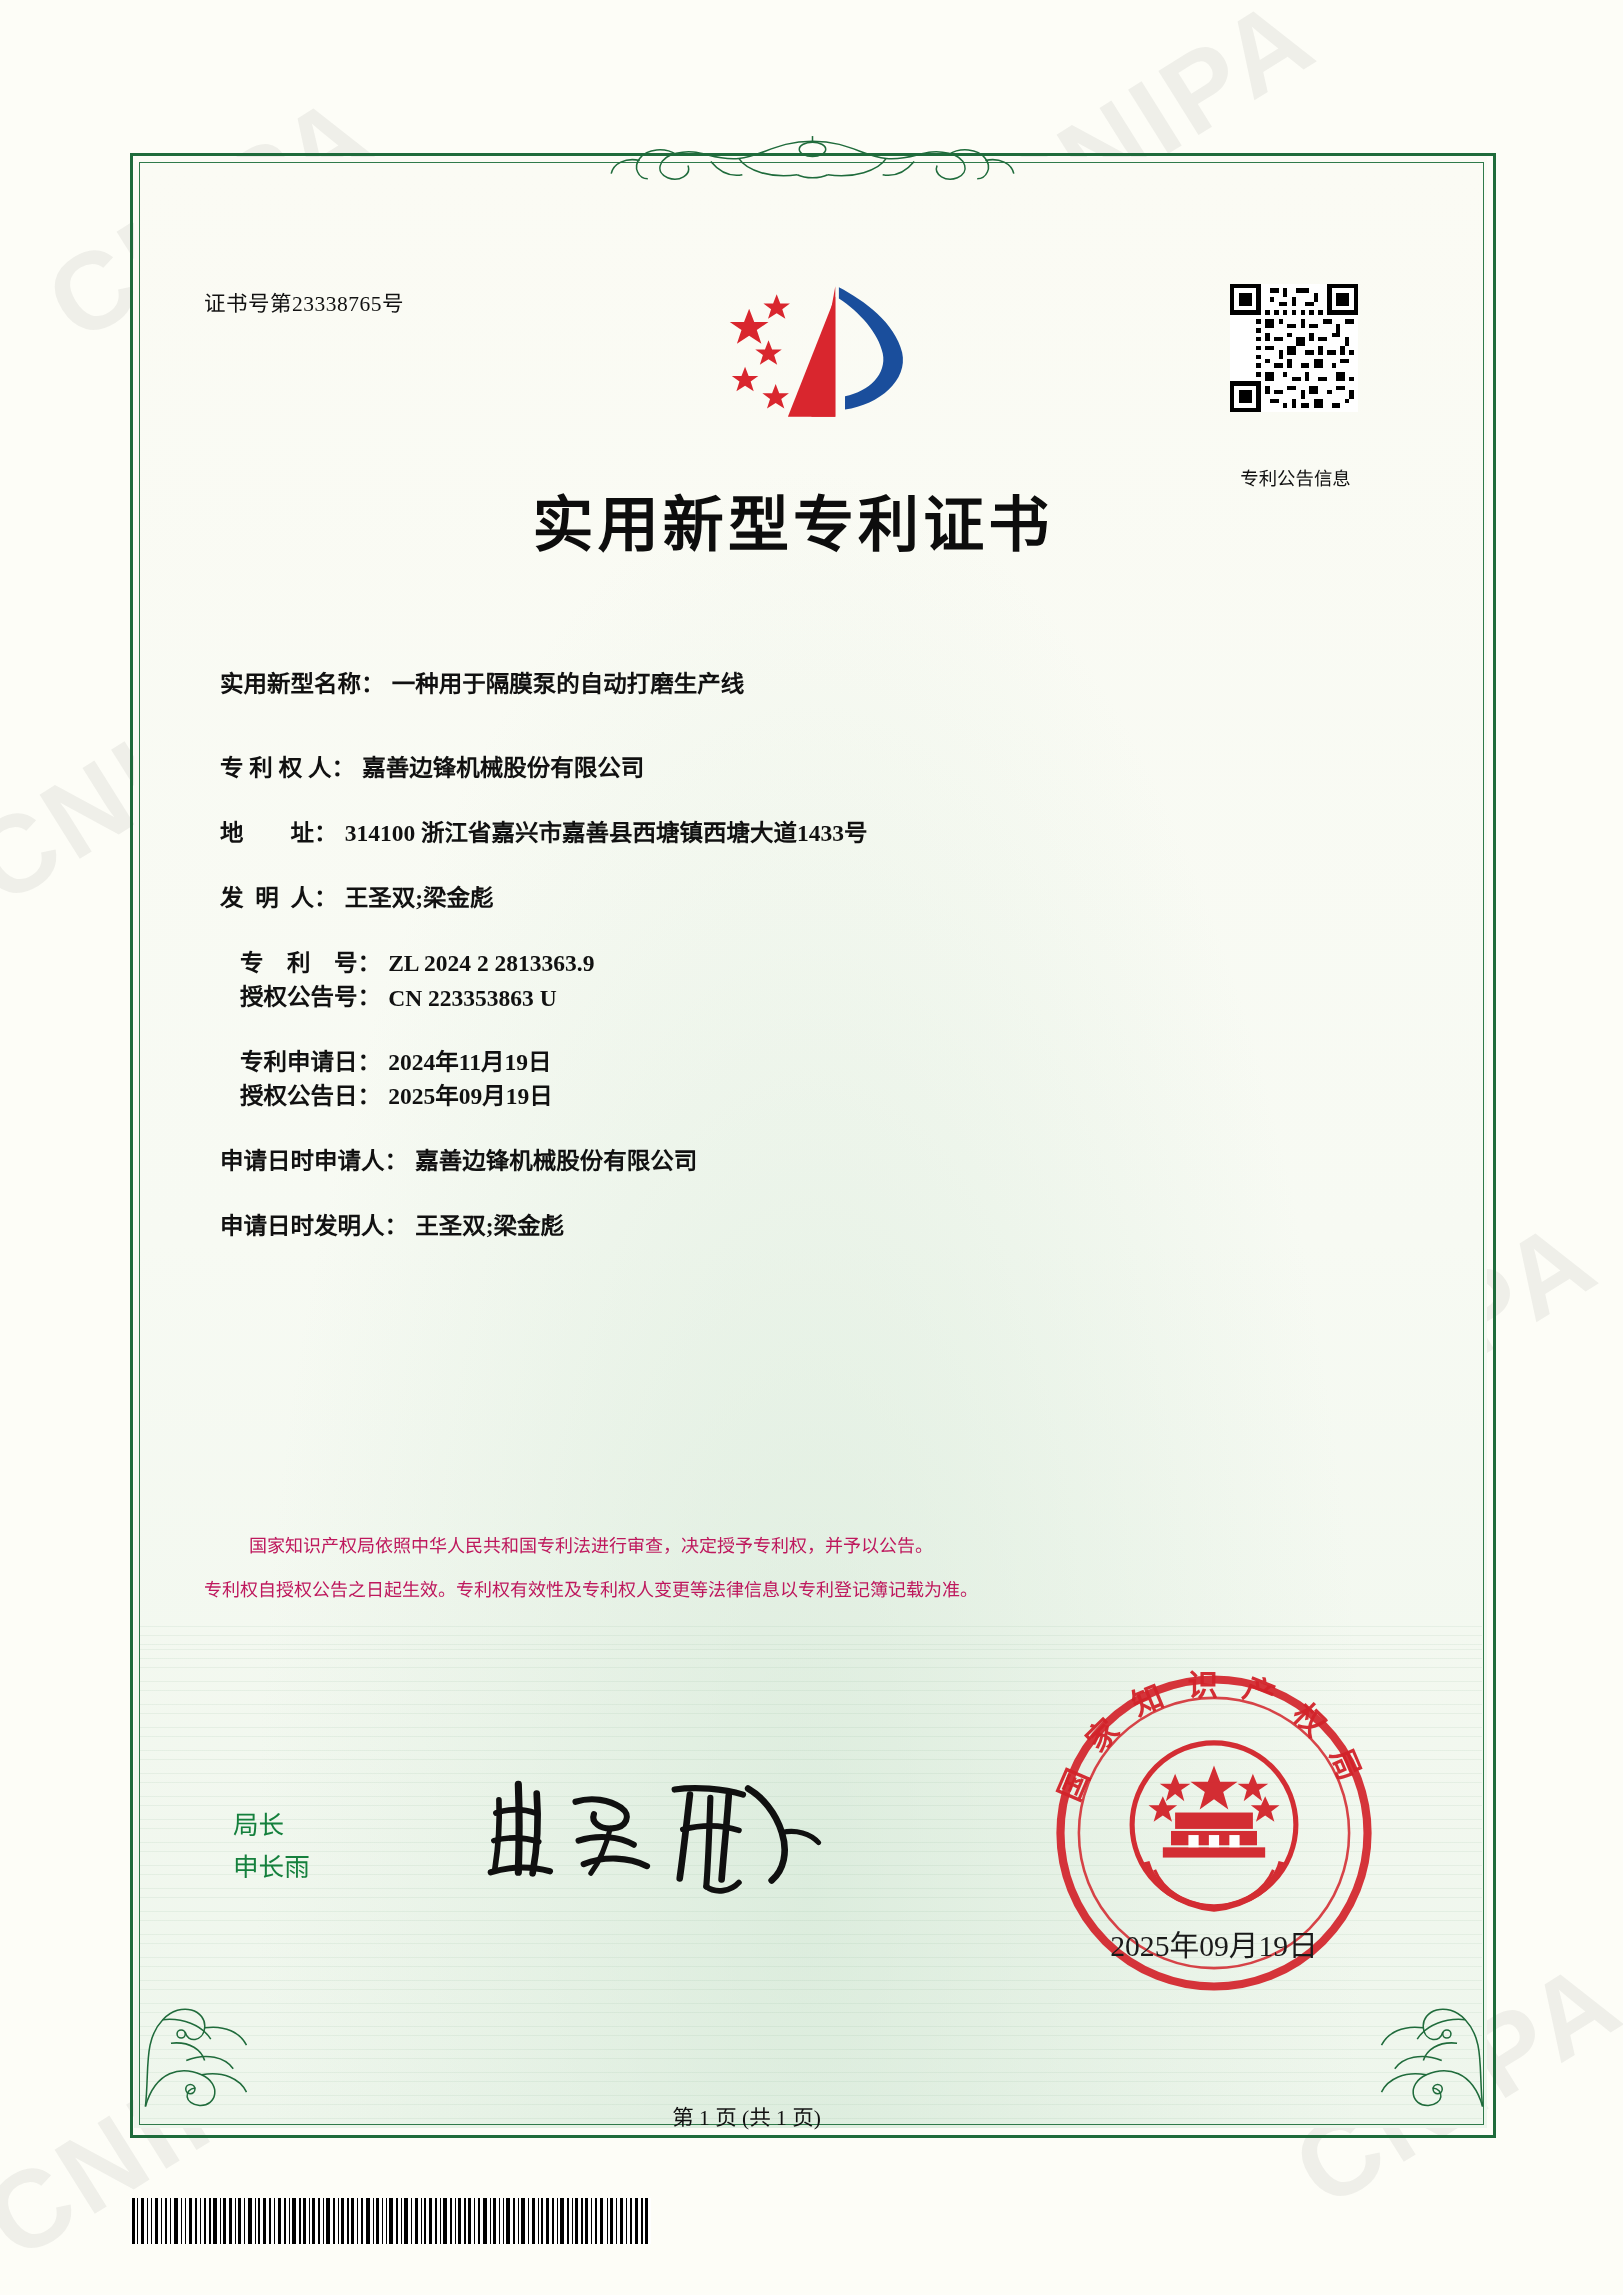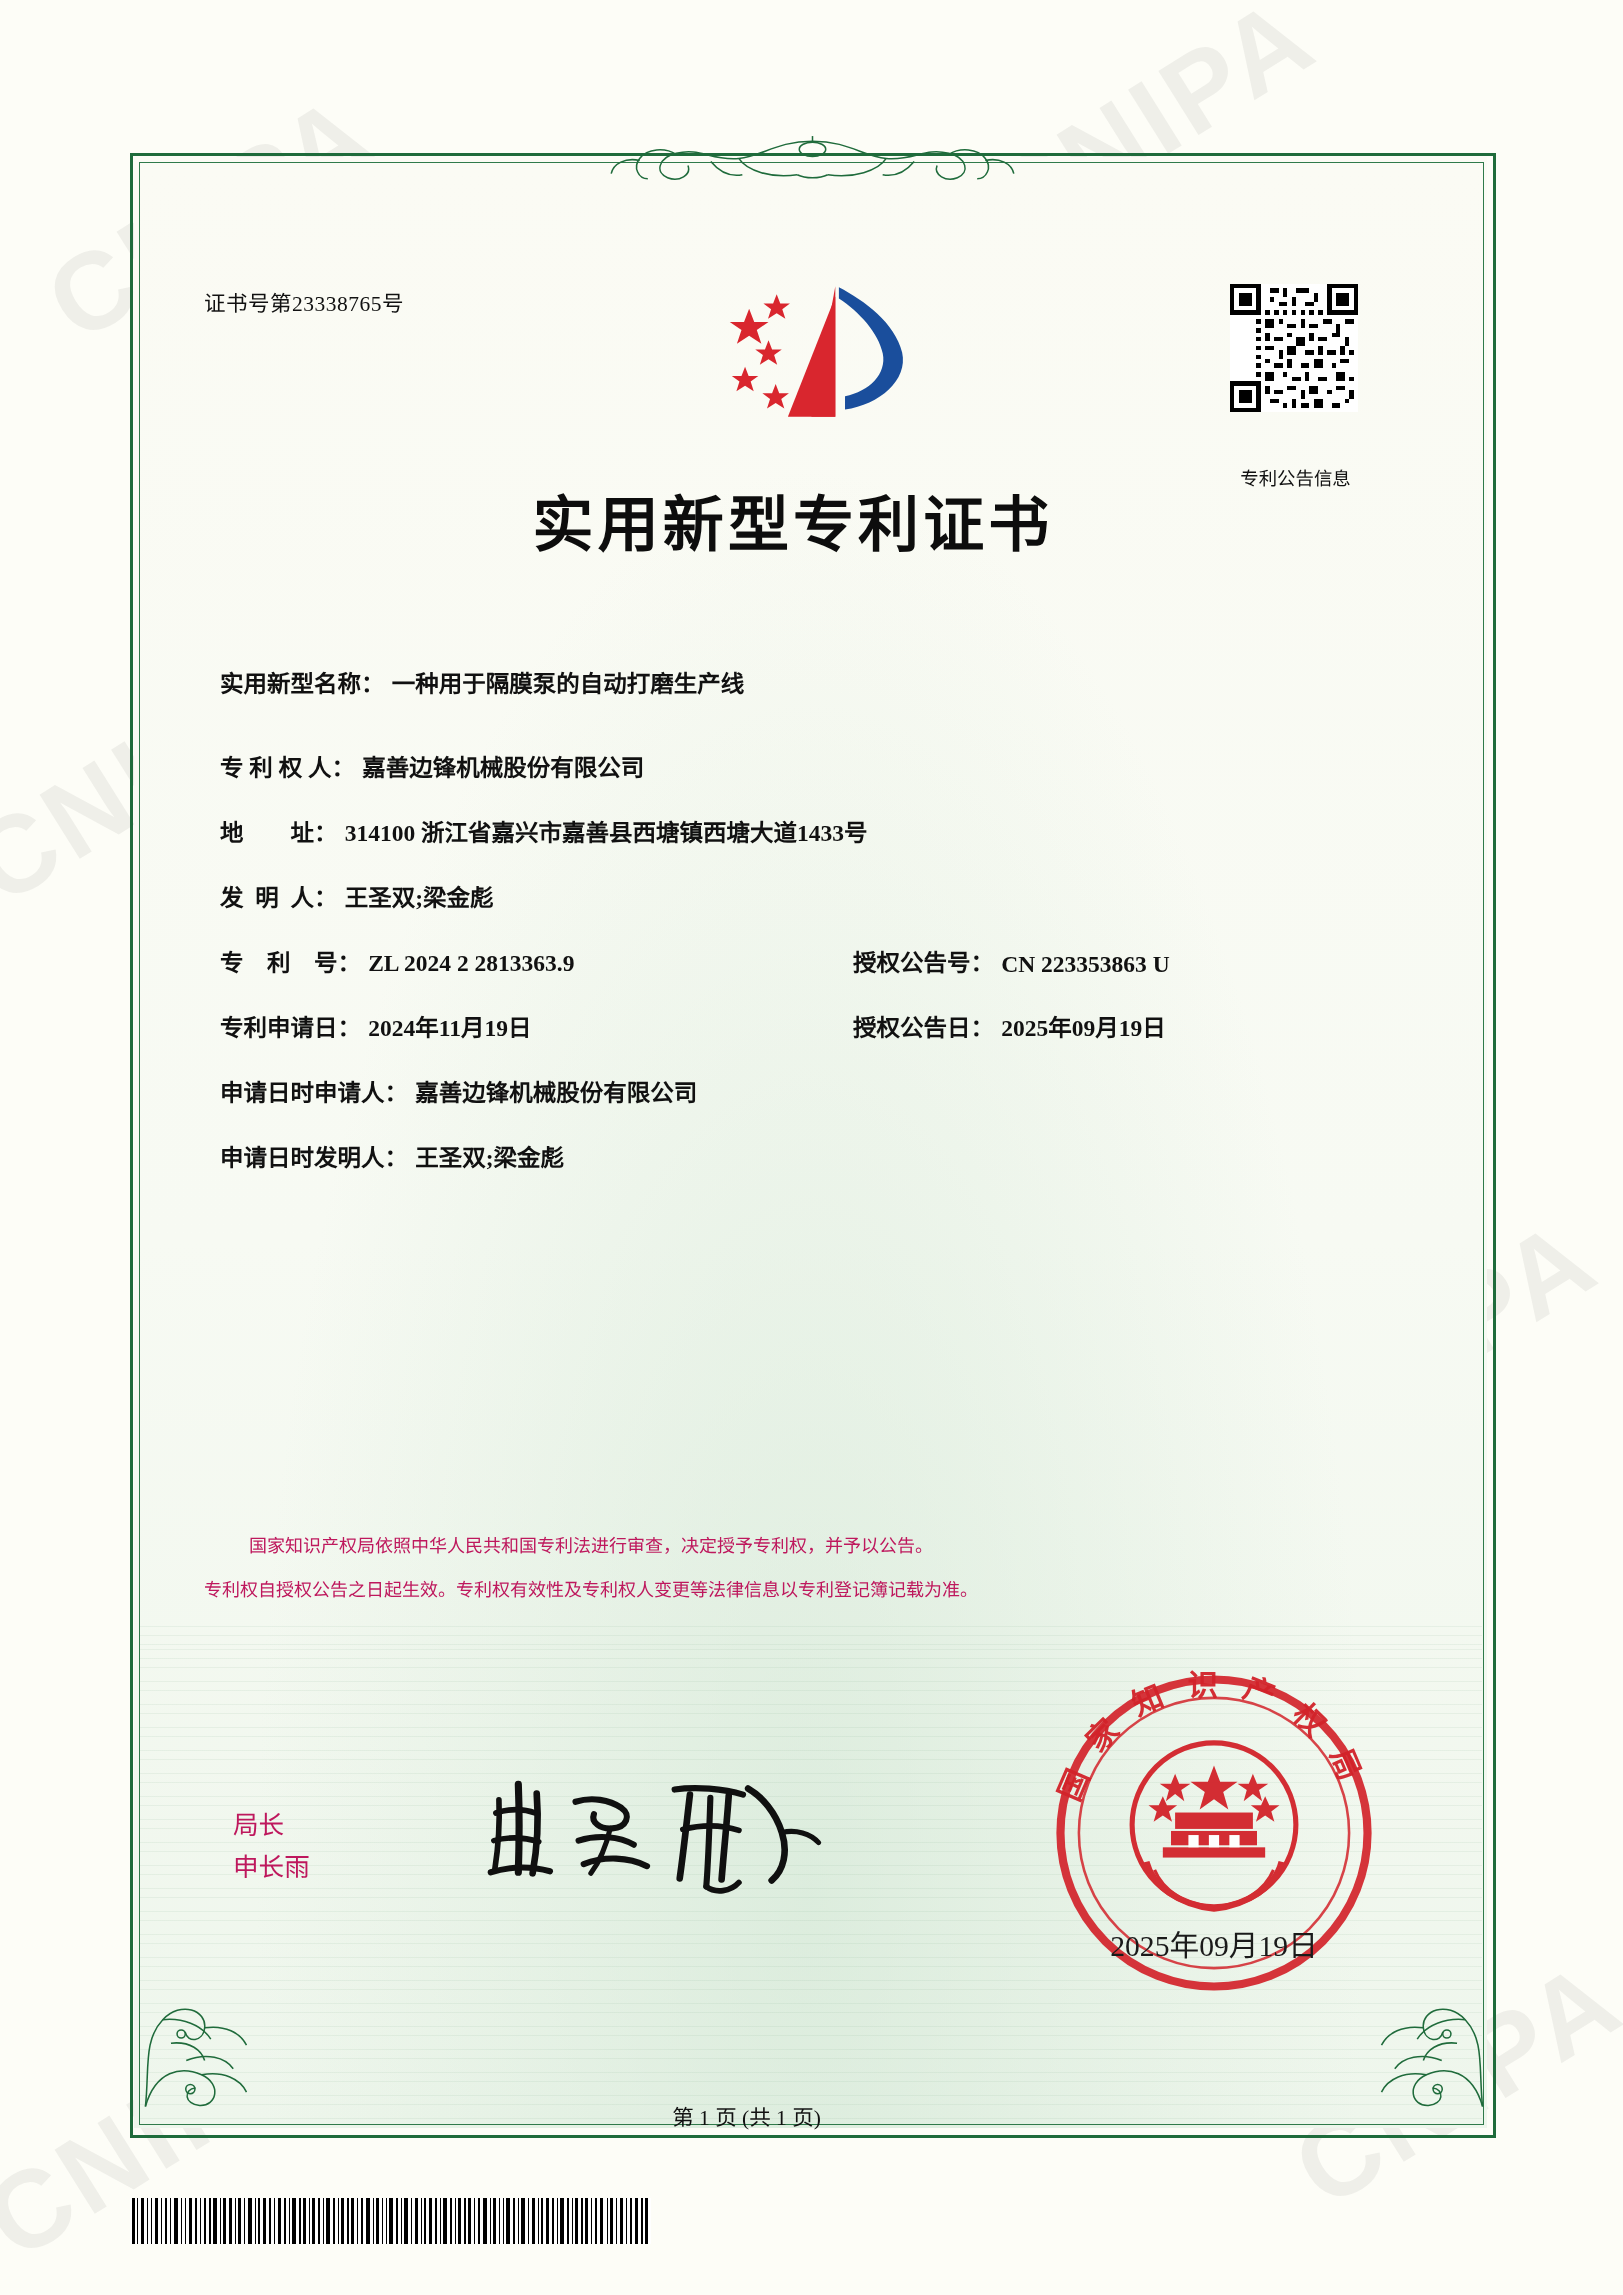--- a/index.html
+++ b/index.html
@@ -164,20 +164,21 @@
     margin-left: 7.2px;
     flex: 0 1 auto;
   }
   .two-col {
     display: flex;
     width: 100%;
     font-size: 23.5px;
     color: #111;
     margin-bottom: 31px;
     align-items: baseline;
+    flex-direction: column;
   }
   .col-left { width: 613px; display: flex; align-items: baseline; }
   .col-right { display: flex; align-items: flex-end; margin-left: 20px; }
 
   
   .statement {
     position: absolute;
     left: 204px;
     top: 1524px;
     width: 1217px;
@@ -189,21 +190,21 @@
   .statement p { margin: 0; }
   .statement .indent { text-indent: 45px; }
 
   
   .sig-label {
     position: absolute;
     left: 233px;
     top: 1805px;
     font-size: 25.6px;
     line-height: 42px;
-    color: #be185d;
+    color: #15803d;
     z-index: 6;
   }
   .sig-hand {
     position: absolute;
     left: 475px;
     top: 1764px;
     width: 389px;
     height: 143px;
     z-index: 6;
   }

